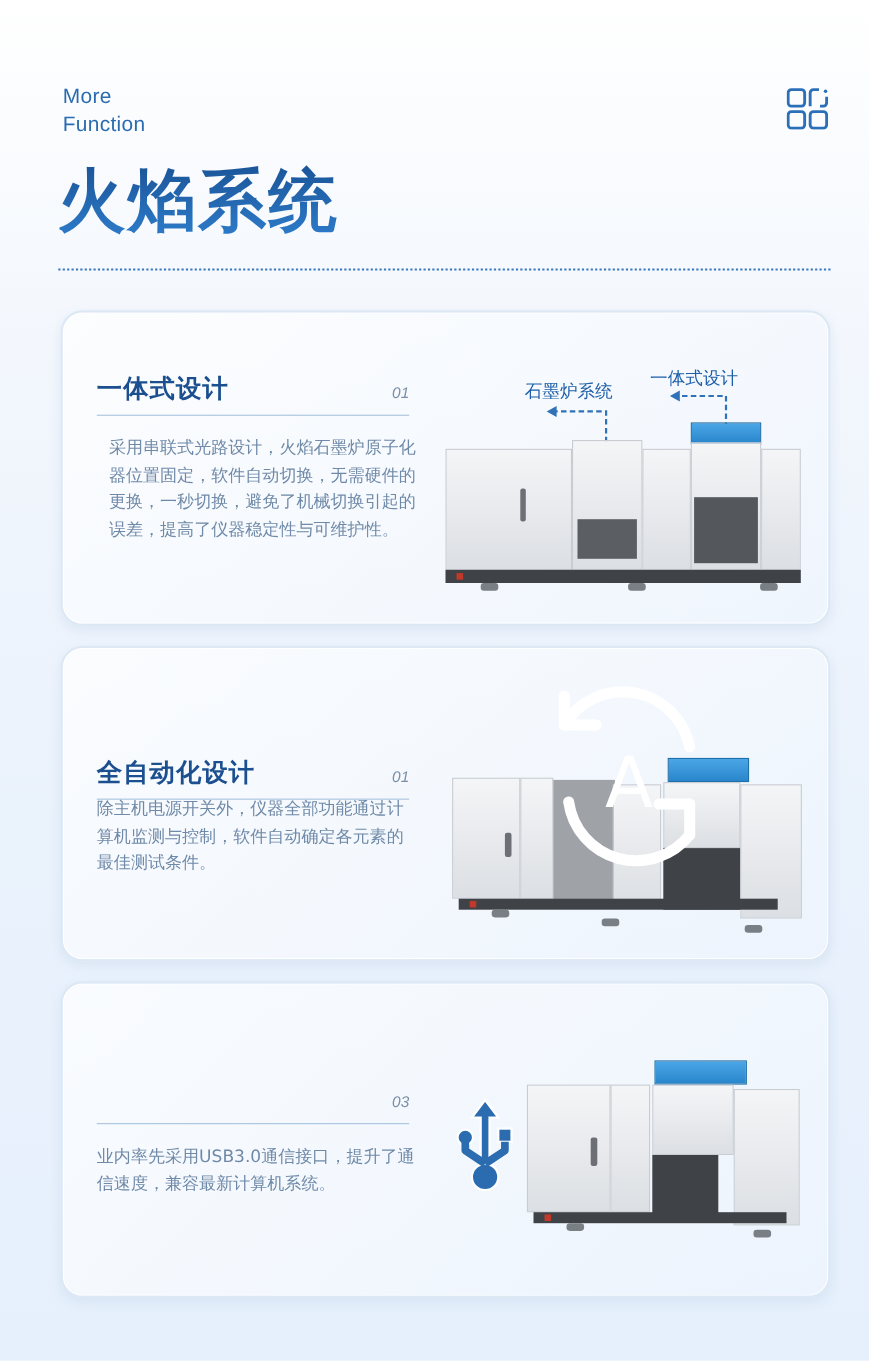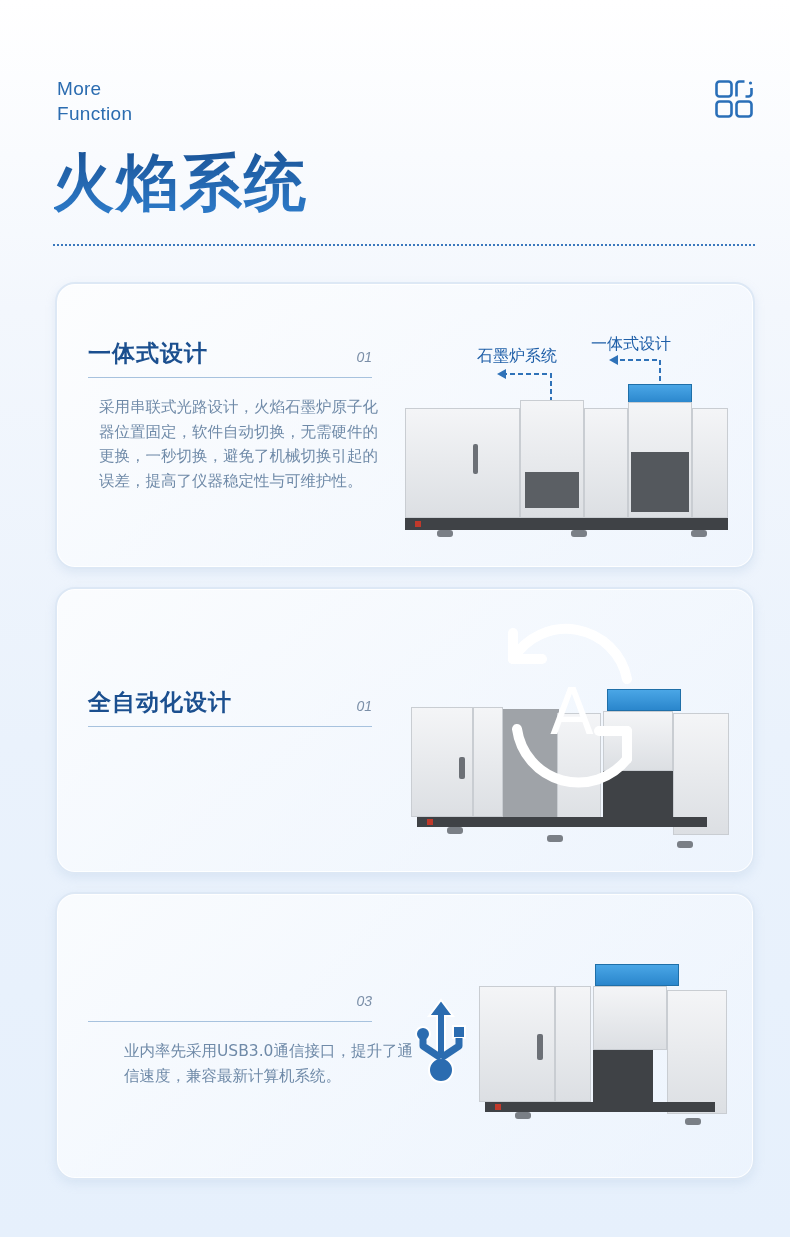--- a/index.html
+++ b/index.html
@@ -124,20 +124,21 @@
     <div class="foot" style="left:168px; top:196px;"></div>
     <div class="foot" style="left:288px; top:196px;"></div>
   </div>
 </div>
 
 <div class="card card2">
   <div class="card-head" style="top:78px;margin-top:20px;">
     <span class="card-title">全自动化设计</span>
     <span class="card-num">01</span>
   </div>
+  <div class="card-desc" style="top:134px;">除主机电源开关外，仪器全部功能通过计算机监测与控制，软件自动确定各元素的最佳测试条件。</div>
 
   <div class="machine" style="left:350px; top:30px; width:330px; height:230px;">
     <div class="panel" style="left:4px; top:88px; width:62px; height:110px;"></div>
     <div class="handle" style="left:52px; top:138px; width:6px; height:22px;"></div>
     <div class="panel" style="left:66px; top:88px; width:30px; height:110px;"></div>
     <div class="dark" style="left:96px; top:90px; width:56px; height:112px; background:#9fa3a8;"></div>
     <div class="panel" style="left:150px; top:94px; width:44px; height:112px;"></div>
     <div class="blue-lid" style="left:200px; top:70px; width:74px; height:22px;"></div>
     <div class="panel" style="left:196px; top:92px; width:70px; height:60px;"></div>
     <div class="dark" style="left:196px; top:152px; width:70px; height:56px;"></div>
@@ -158,21 +159,21 @@
       </g>
       <text x="85" y="115" text-anchor="middle" font-family="DejaVu Sans, sans-serif" font-size="64" fill="#ffffff">A</text>
     </svg>
   </div>
 </div>
 
 <div class="card card3">
   <div class="card-head" style="top:88px;">
     <span class="card-num">03</span>
   </div>
-  <div class="card-desc" style="top:145px;margin-left:36px;">业内率先采用USB3.0通信接口，提升了通信速度，兼容最新计算机系统。</div>
+  <div class="card-desc" style="top:145px;">业内率先采用USB3.0通信接口，提升了通信速度，兼容最新计算机系统。</div>
 
   <svg style="position:absolute;left:356px;top:104px;" width="56" height="90" viewBox="0 0 56 90">
     <g fill="#2b6cb0" stroke="#ffffff" stroke-width="2">
       <polygon points="28,2 40,18 32,18 32,60 24,60 24,18 16,18"></polygon>
       <circle cx="28" cy="72" r="12"></circle>
       <circle cx="10" cy="36" r="7"></circle>
       <rect x="40" y="28" width="12" height="12"></rect>
     </g>
     <g stroke="#2b6cb0" stroke-width="7" fill="none" stroke-linejoin="round">
       <path d="M10 40 V48 L28 60"></path>

